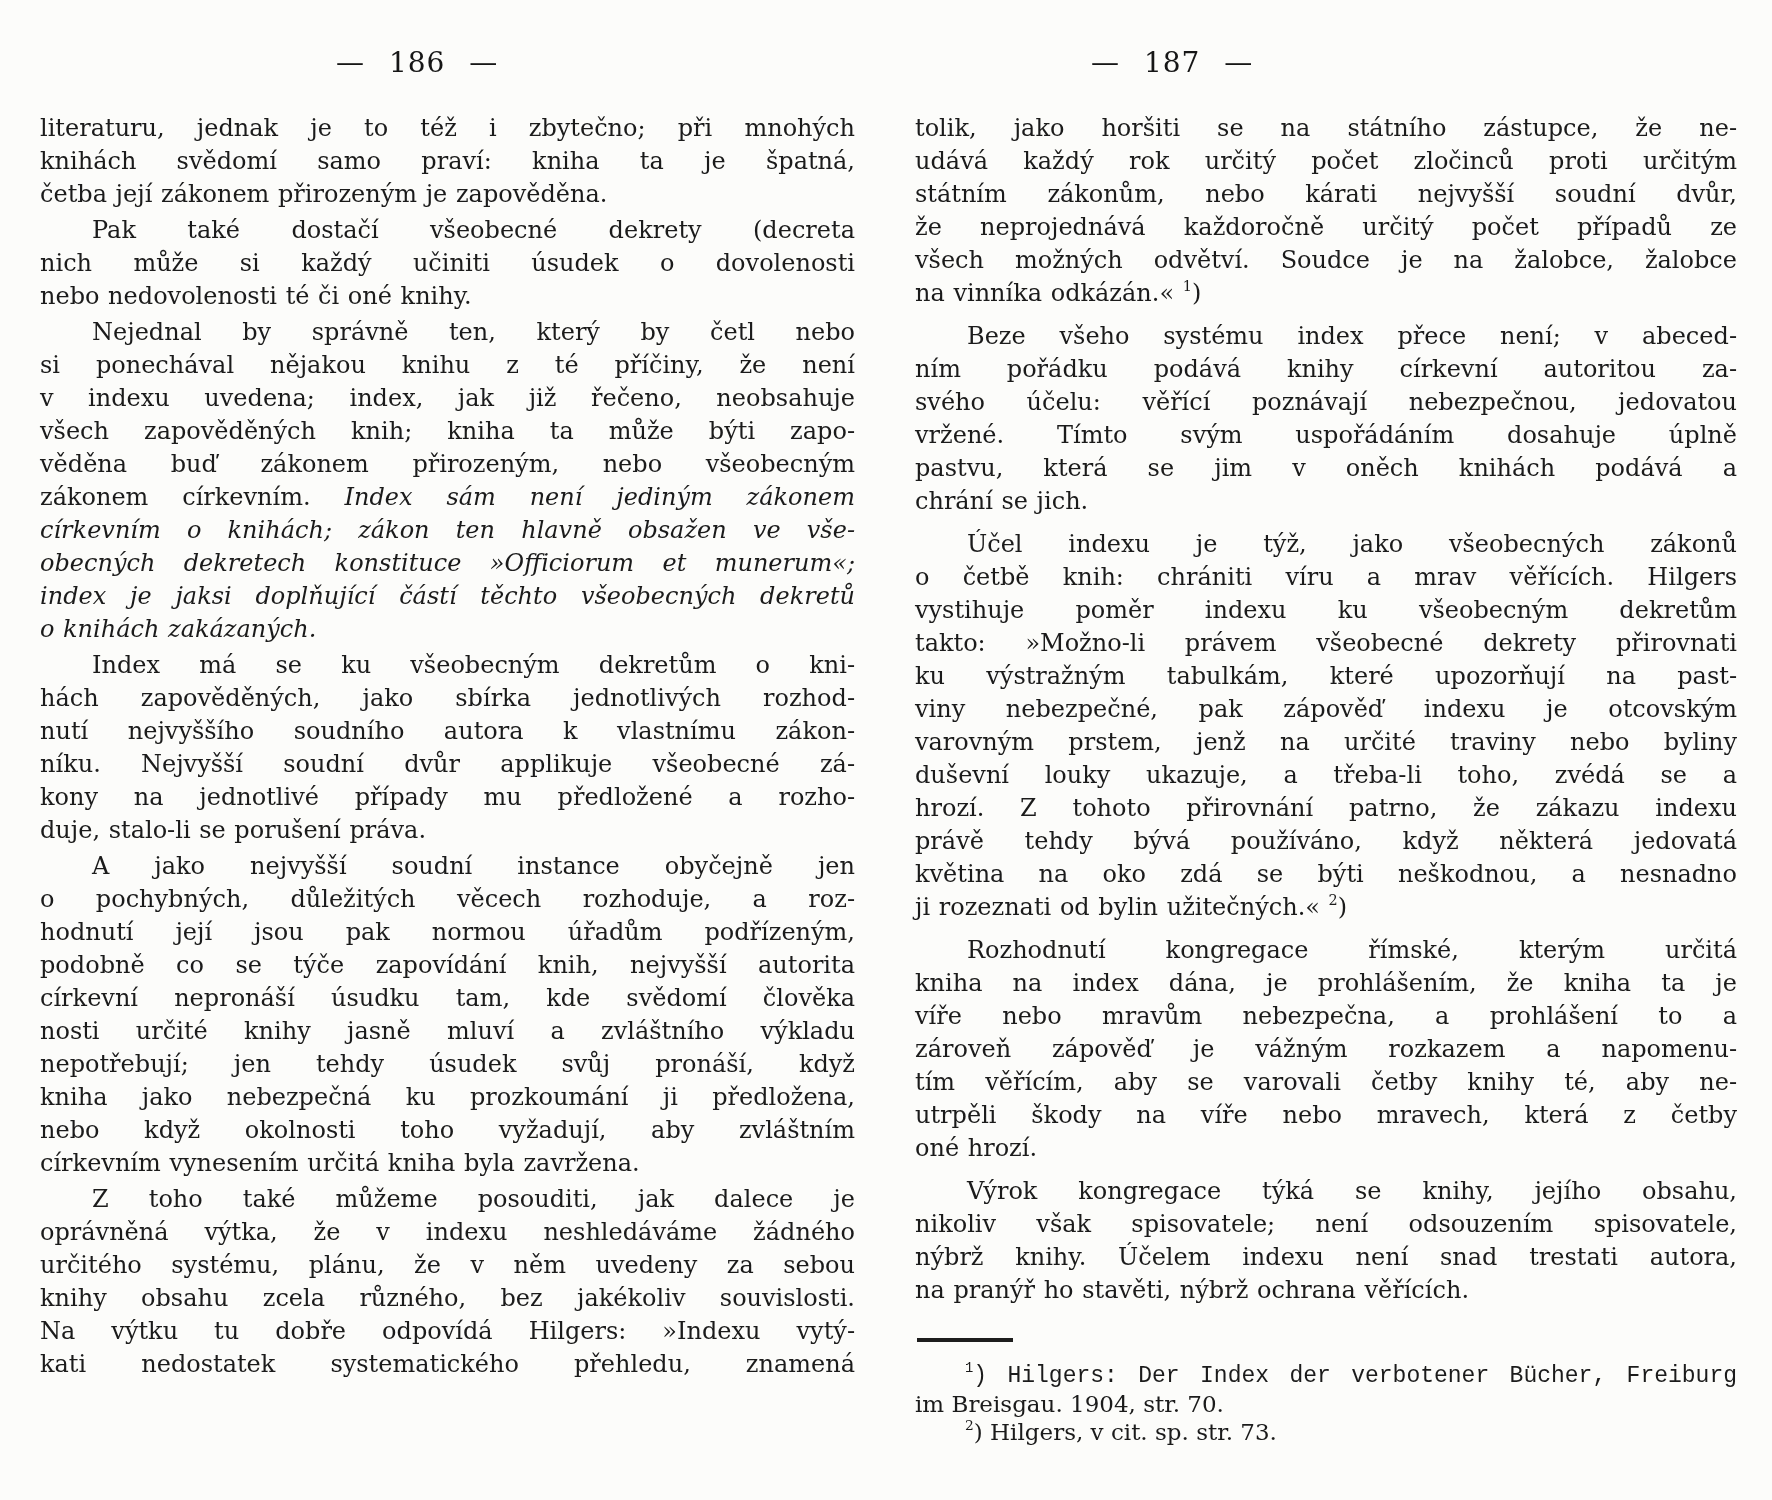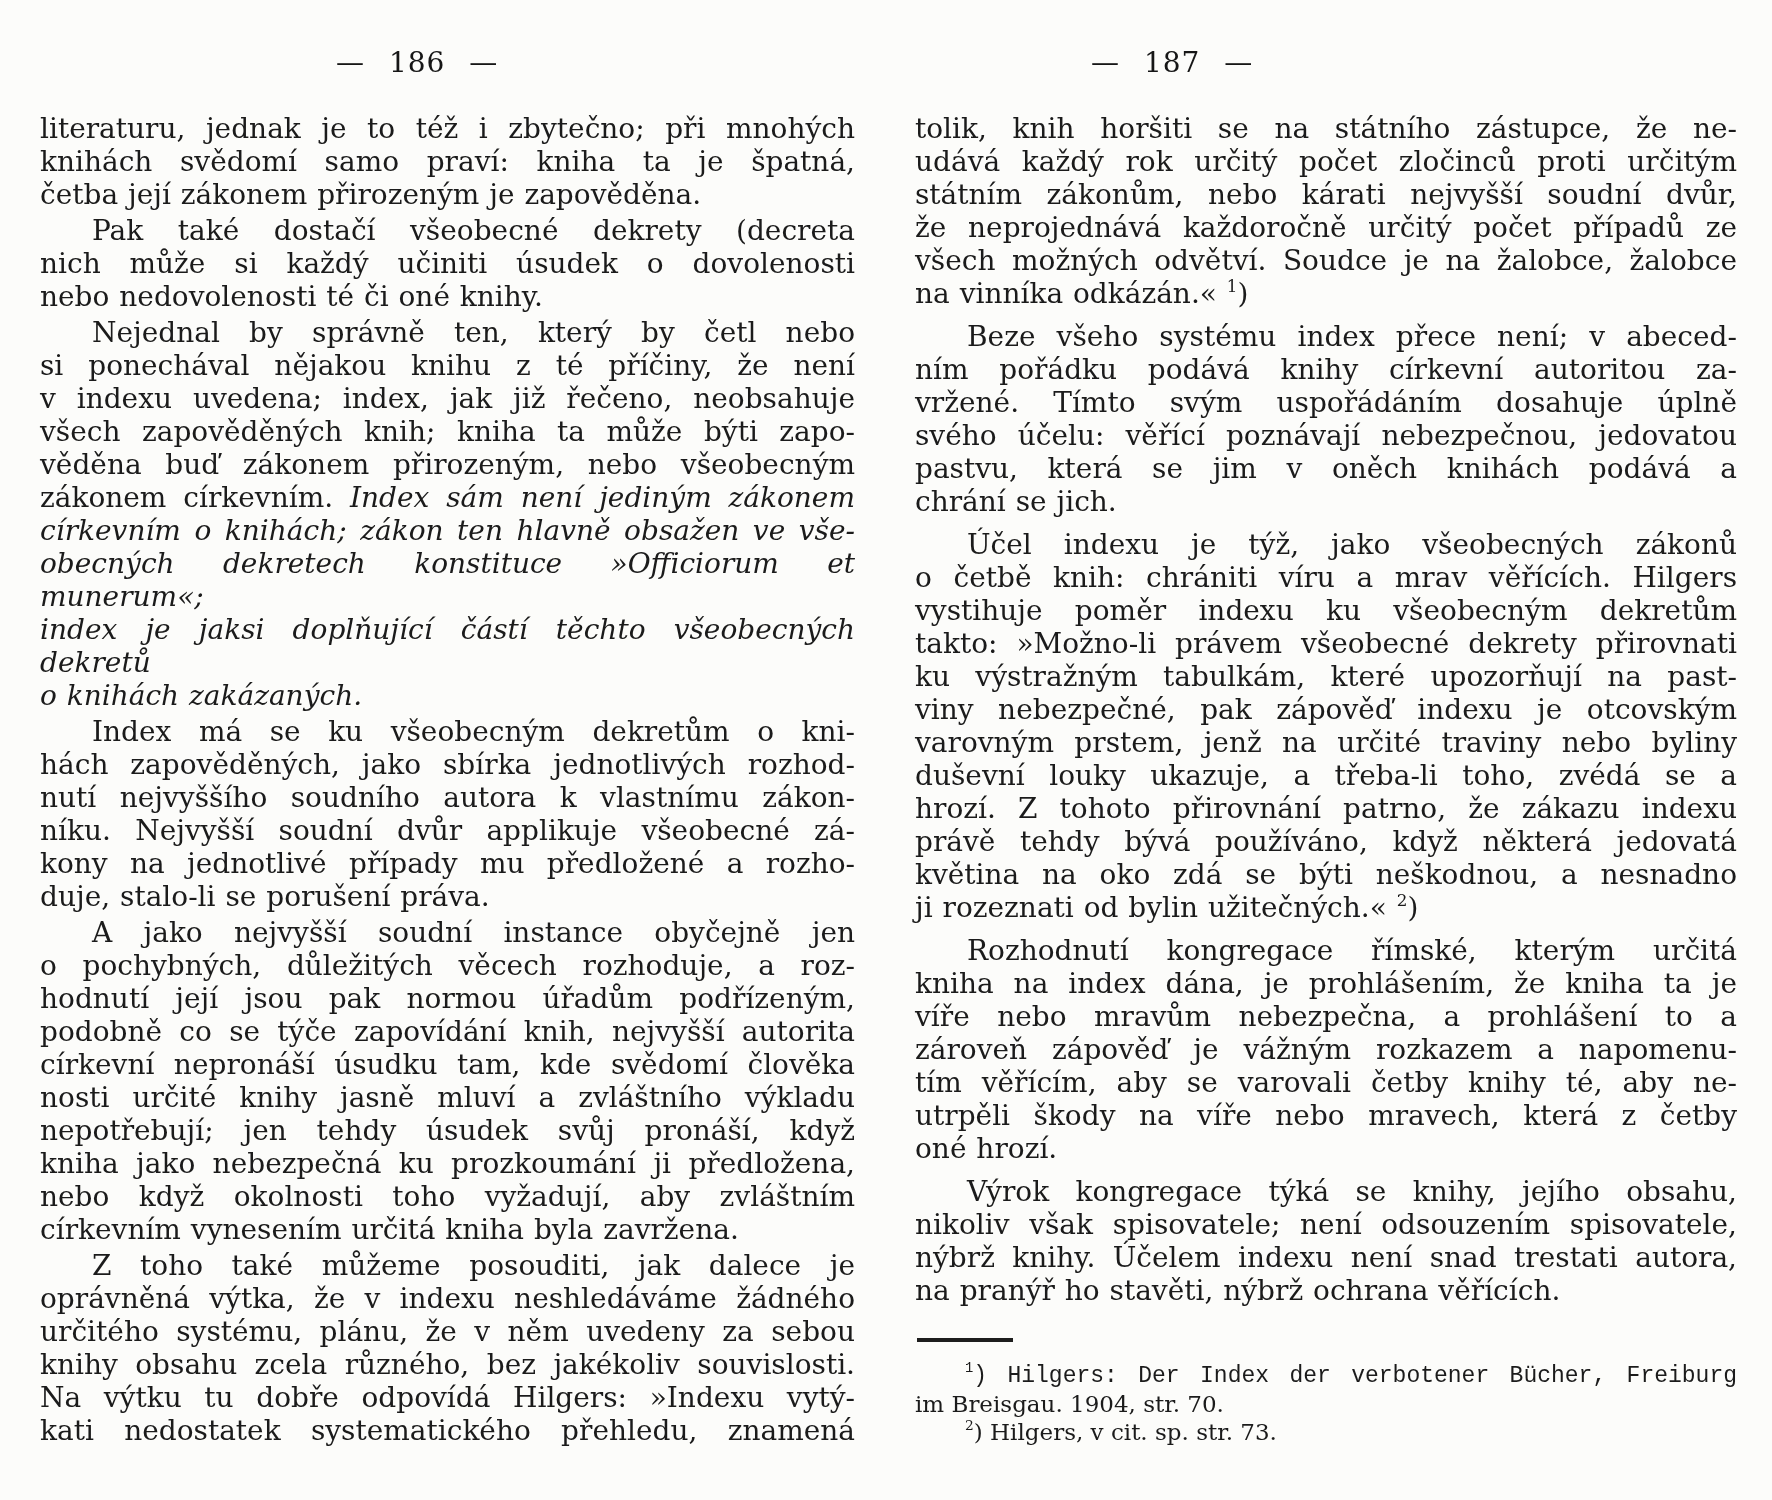--- a/index.html
+++ b/index.html
@@ -14,21 +14,21 @@
   .page{position:absolute;top:0;height:1500px;}
   #p186{left:40px;width:815px;}
   #p187{left:915px;width:822px;}
   .phead{
     position:absolute;top:46px;
     font-size:28px;letter-spacing:1px;word-spacing:14px;color:#161616;
     white-space:nowrap;
   }
   #p186 .phead{left:296px;}
   #p187 .phead{left:176px;}
-  .pbody{position:absolute;top:112px;left:0;right:0;font-size:28px;line-height:33px;}
+  .pbody{position:absolute;top:112px;left:0;right:0;font-size:24px;line-height:33px;}
   .para{margin:0;}
   #p186 .para + .para{margin-top:3px;}
   #p187 .para + .para{margin-top:10px;}
   .line{
     text-align:justify;text-align-last:justify;
     word-spacing:1px;white-space:normal;
   }
   .line.first{text-indent:52px;}
   .line.last{text-align-last:left;}
   .it{font-style:italic;}
@@ -99,32 +99,32 @@
           <div class="line"><span>Na výtku tu dobře odpovídá Hilgers: »Indexu vytý-</span></div>
           <div class="line"><span>kati nedostatek systematického přehledu, znamená</span></div>
         </div>
       </div>
   </section>
 
   <section class="page" id="p187">
     <div class="phead">— 187 —</div>
     <div class="pbody">
         <div class="para">
-          <div class="line"><span>tolik, knih horšiti se na státního zástupce, že ne-</span></div>
+          <div class="line"><span>tolik, jako horšiti se na státního zástupce, že ne-</span></div>
           <div class="line"><span>udává každý rok určitý počet zločinců proti určitým</span></div>
           <div class="line"><span>státním zákonům, nebo kárati nejvyšší soudní dvůr,</span></div>
           <div class="line"><span>že neprojednává každoročně určitý počet případů ze</span></div>
           <div class="line"><span>všech možných odvětví. Soudce je na žalobce, žalobce</span></div>
           <div class="line last"><span>na vinníka odkázán.« </span><sup>1</sup><span>)</span></div>
         </div>
         <div class="para">
           <div class="line first"><span>Beze všeho systému index přece není; v abeced-</span></div>
           <div class="line"><span>ním pořádku podává knihy církevní autoritou za-</span></div>
+          <div class="line"><span>svého účelu: věřící poznávají nebezpečnou, jedovatou</span></div>
           <div class="line"><span>vržené. Tímto svým uspořádáním dosahuje úplně</span></div>
-          <div class="line"><span>svého účelu: věřící poznávají nebezpečnou, jedovatou</span></div>
           <div class="line"><span>pastvu, která se jim v oněch knihách podává a</span></div>
           <div class="line last"><span>chrání se jich.</span></div>
         </div>
         <div class="para">
           <div class="line first"><span>Účel indexu je týž, jako všeobecných zákonů</span></div>
           <div class="line"><span>o četbě knih: chrániti víru a mrav věřících. Hilgers</span></div>
           <div class="line"><span>vystihuje poměr indexu ku všeobecným dekretům</span></div>
           <div class="line"><span>takto: »Možno-li právem všeobecné dekrety přirovnati</span></div>
           <div class="line"><span>ku výstražným tabulkám, které upozorňují na past-</span></div>
           <div class="line"><span>viny nebezpečné, pak zápověď indexu je otcovským</span></div>

